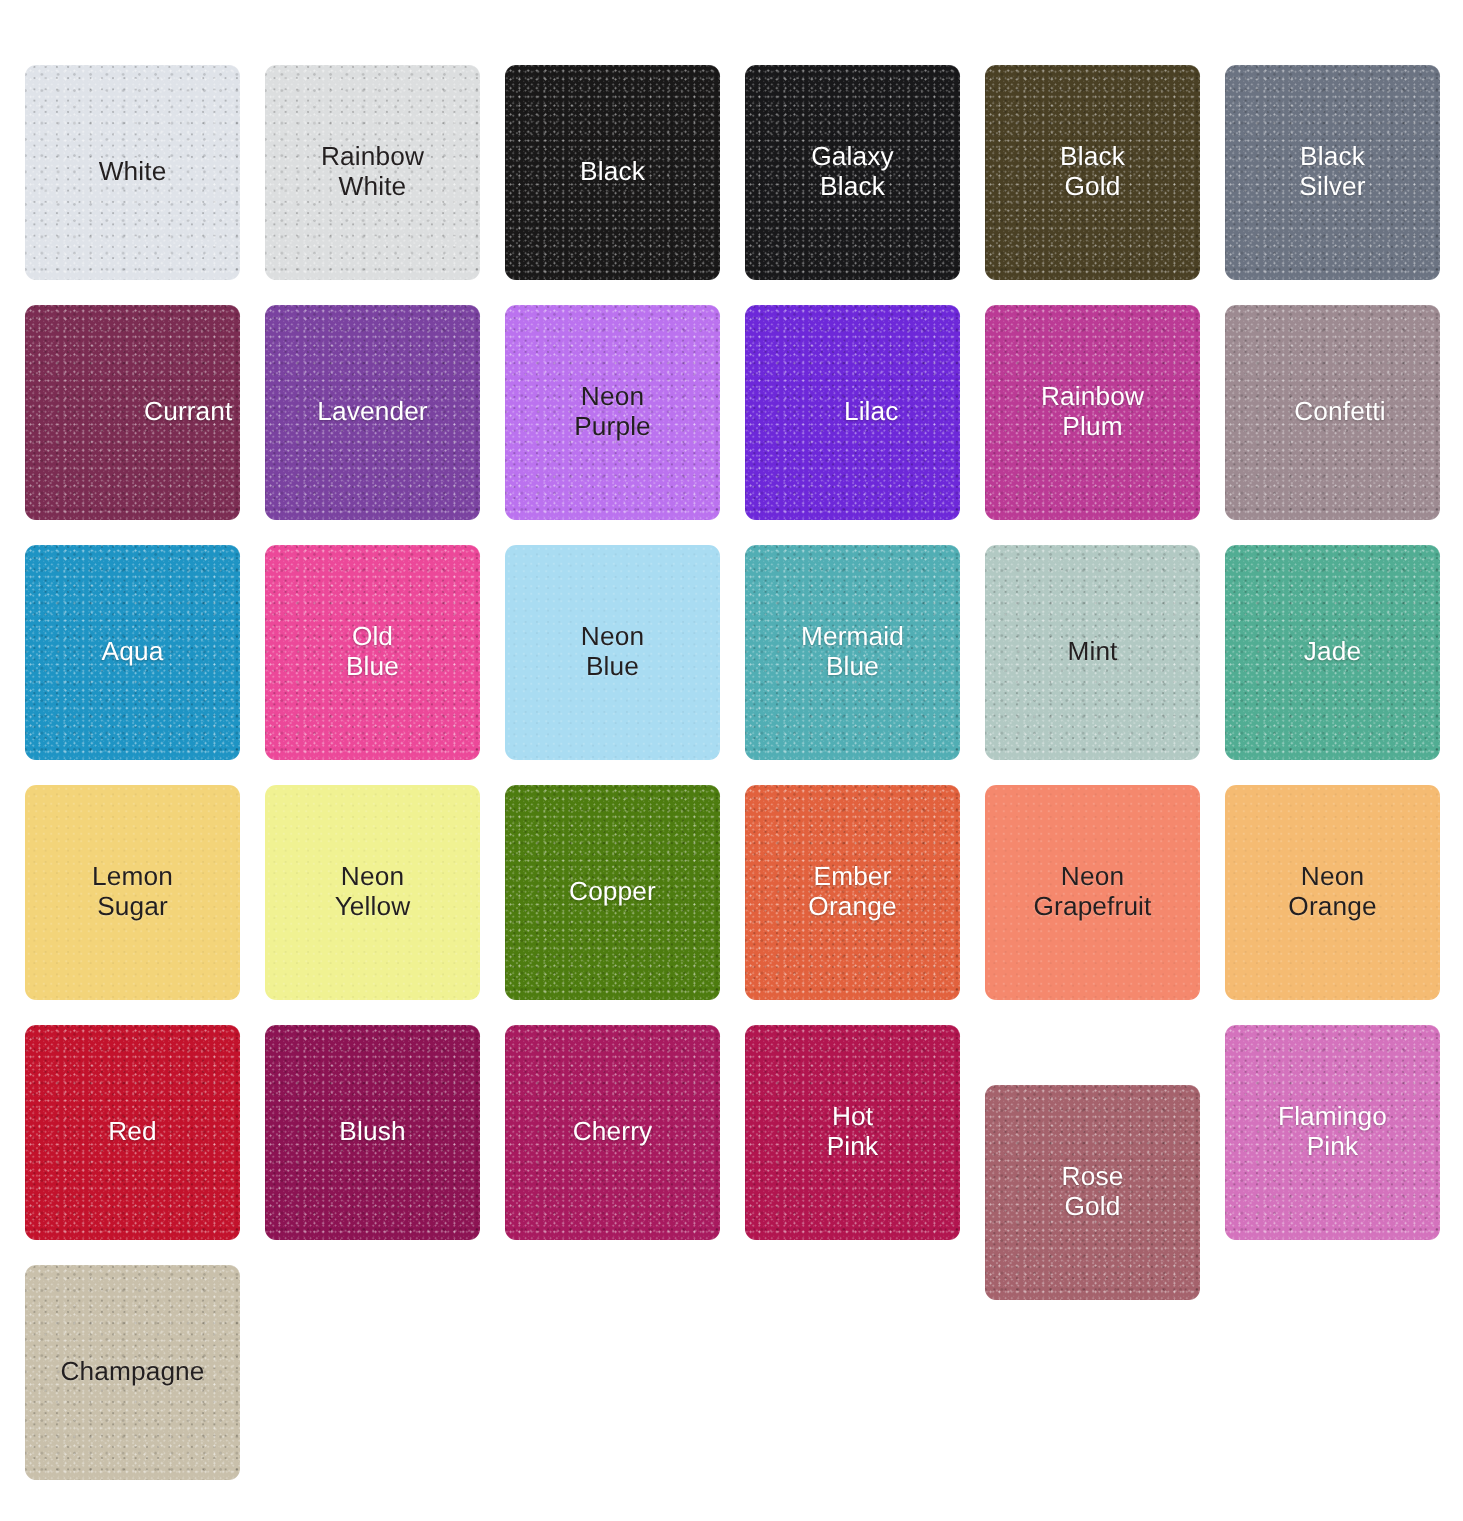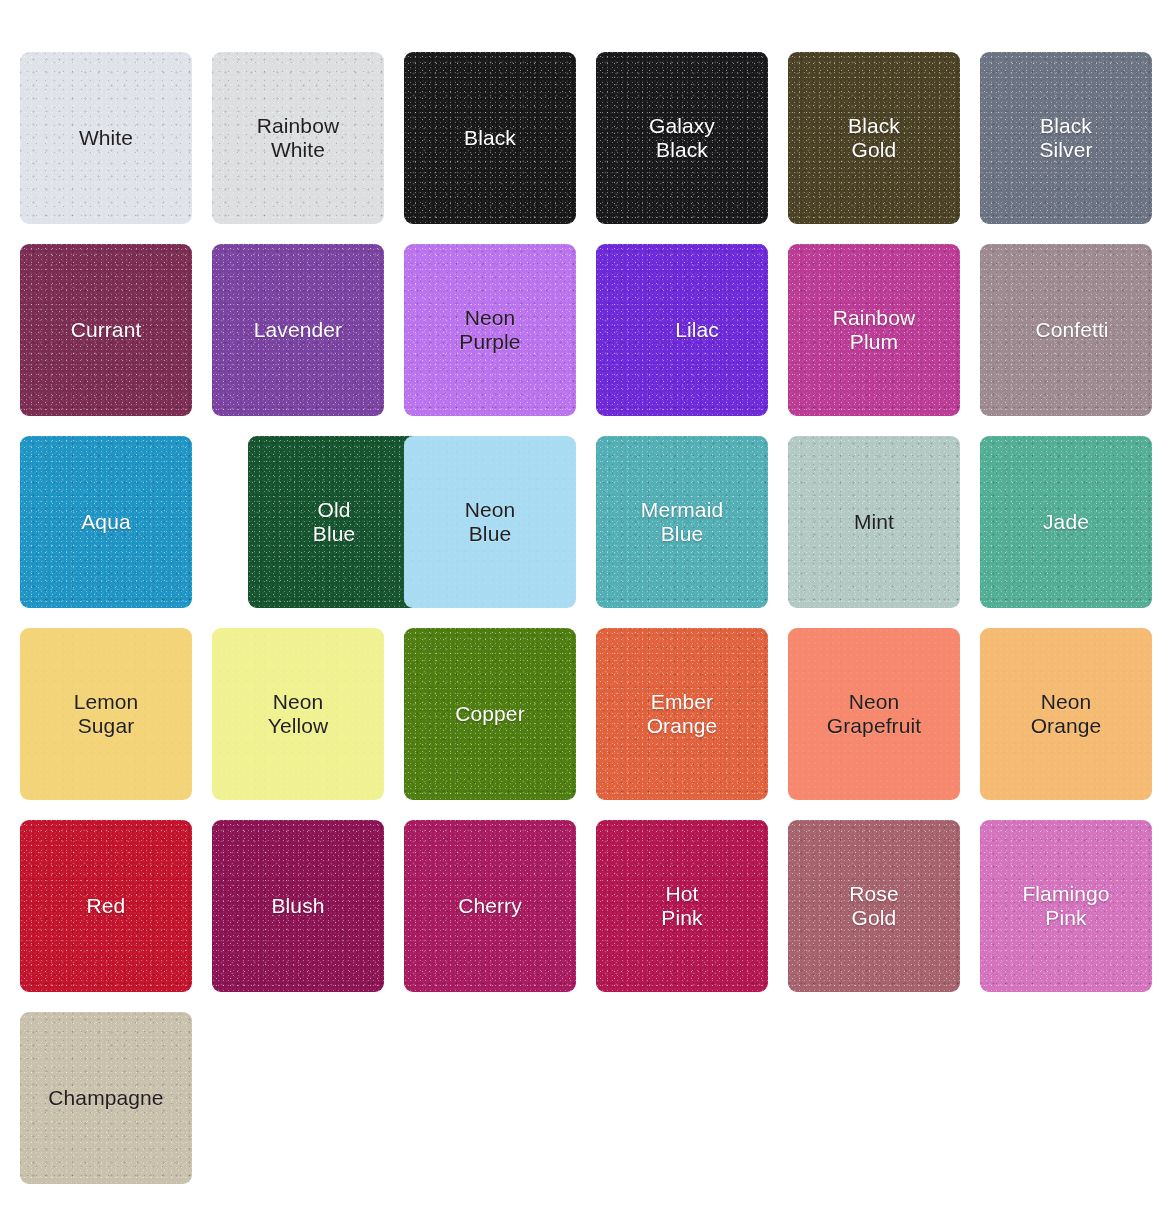--- a/index.html
+++ b/index.html
@@ -119,21 +119,21 @@
 Black</span>
     </div>
     <div class="swatch glitter light-text" style="background: rgb(74, 64, 36);">
       <span class="swatch-label">Black
 Gold</span>
     </div>
     <div class="swatch glitter light-text" style="background: rgb(107, 115, 130);">
       <span class="swatch-label">Black
 Silver</span>
     </div>
-    <div class="swatch glitter light-text" style="background: rgb(123, 44, 82);">
+    <div class="swatch glitter light-text" style="background: rgb(123, 44, 82); justify-content: flex-end;">
       <span class="swatch-label">Currant</span>
     </div>
     <div class="swatch glitter light-text" style="background: rgb(122, 66, 160);">
       <span class="swatch-label">Lavender</span>
     </div>
     <div class="swatch glitter dark-text" style="background: rgb(187, 114, 239);">
       <span class="swatch-label">Neon
 Purple</span>
     </div>
     <div class="swatch glitter light-text" style="background: #6d28d9; padding-left: 30px;">
@@ -142,21 +142,21 @@
     <div class="swatch glitter light-text" style="background: rgb(187, 58, 149);">
       <span class="swatch-label">Rainbow
 Plum</span>
     </div>
     <div class="swatch glitter light-text" style="background: rgb(157, 138, 145); padding-left: 12px;">
       <span class="swatch-label">Confetti</span>
     </div>
     <div class="swatch glitter light-text" style="background: rgb(30, 148, 196); align-items: center;">
       <span class="swatch-label">Aqua</span>
     </div>
-    <div class="swatch glitter light-text" style="background: #14532d; margin-left: 36px;">
+    <div class="swatch glitter light-text" style="background: #ec4899;">
       <span class="swatch-label">Old
 Blue</span>
     </div>
     <div class="swatch smooth dark-text" style="background: rgb(169, 220, 242);">
       <span class="swatch-label">Neon
 Blue</span>
     </div>
     <div class="swatch glitter light-text" style="background: rgb(81, 174, 180);">
       <span class="swatch-label">Mermaid
 Blue</span>
@@ -196,21 +196,21 @@
     <div class="swatch glitter light-text" style="background: rgb(140, 19, 83);">
       <span class="swatch-label">Blush</span>
     </div>
     <div class="swatch glitter light-text" style="background: rgb(168, 26, 95);">
       <span class="swatch-label">Cherry</span>
     </div>
     <div class="swatch glitter light-text" style="background: rgb(178, 21, 79);">
       <span class="swatch-label">Hot
 Pink</span>
     </div>
-    <div class="swatch glitter light-text" style="background: rgb(165, 98, 108);">
+    <div class="swatch glitter light-text" style="background: rgb(165, 98, 108); margin-top: 48px;">
       <span class="swatch-label">Rose
 Gold</span>
     </div>
     <div class="swatch glitter light-text" style="background: rgb(212, 114, 189);">
       <span class="swatch-label">Flamingo
 Pink</span>
     </div>
     <div class="swatch glitter dark-text" style="background: rgb(201, 192, 171);">
       <span class="swatch-label">Champagne</span>
     </div>

